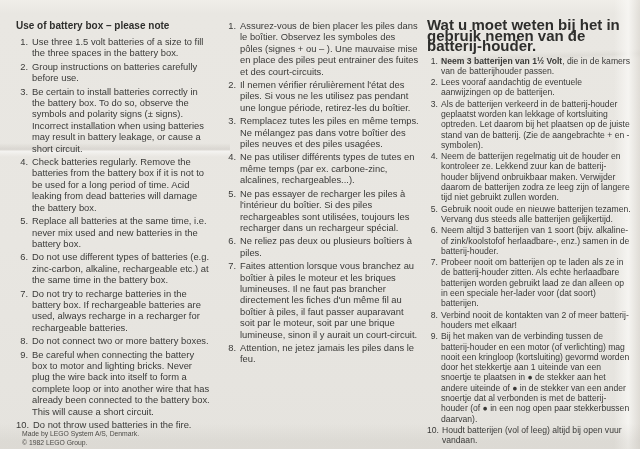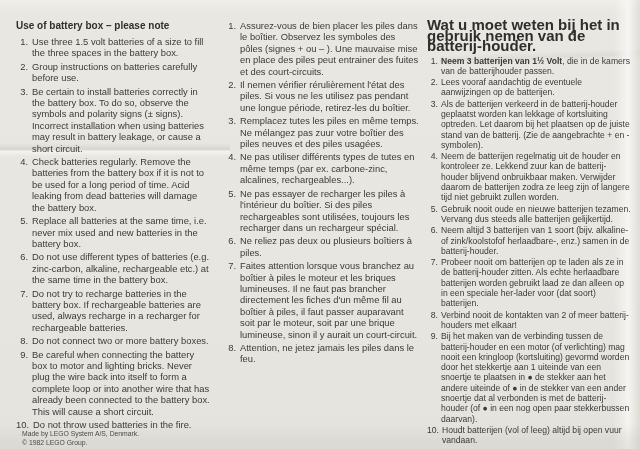--- a/index.html
+++ b/index.html
@@ -184,21 +184,21 @@
         <span class="item-text"><span class="b"></span><span>Assurez-vous de bien placer les piles dans le boîtier. Observez les symboles des pôles (signes + ou – ). Une mauvaise mise en place des piles peut entrainer des fuites et des court-circuits.</span></span>
       </div>
 
       <div class="item">
         <span class="item-num">2.</span>
         <span class="item-text"><span class="b"></span><span>Il nemen vérifier rérulièrement l'état des piles. Si vous ne les utilisez pas pendant une longue période, retirez-les du boîtier.</span></span>
       </div>
 
       <div class="item">
         <span class="item-num">3.</span>
-        <span class="item-text"><span class="b"></span><span>Remplacez tutes les piles en même temps. Ne mélangez pas zuur votre boîtier des piles neuves et des piles usagées.</span></span>
+        <span class="item-text"><span class="b"></span><span>Remplacez tutes les piles en même temps. Ne mélangez pas dans votre boîtier des piles neuves et des piles usagées.</span></span>
       </div>
 
       <div class="item">
         <span class="item-num">4.</span>
         <span class="item-text"><span class="b"></span><span>Ne pas utiliser différents types de tutes en même temps (par ex. carbone-zinc, alcalines, rechargeables...).</span></span>
       </div>
 
       <div class="item">
         <span class="item-num">5.</span>
         <span class="item-text"><span class="b"></span><span>Ne pas essayer de recharger les piles à l'intérieur du boîtier. Si des piles rechargeables sont utilisées, toujours les recharger dans un rechargeur spécial.</span></span>

